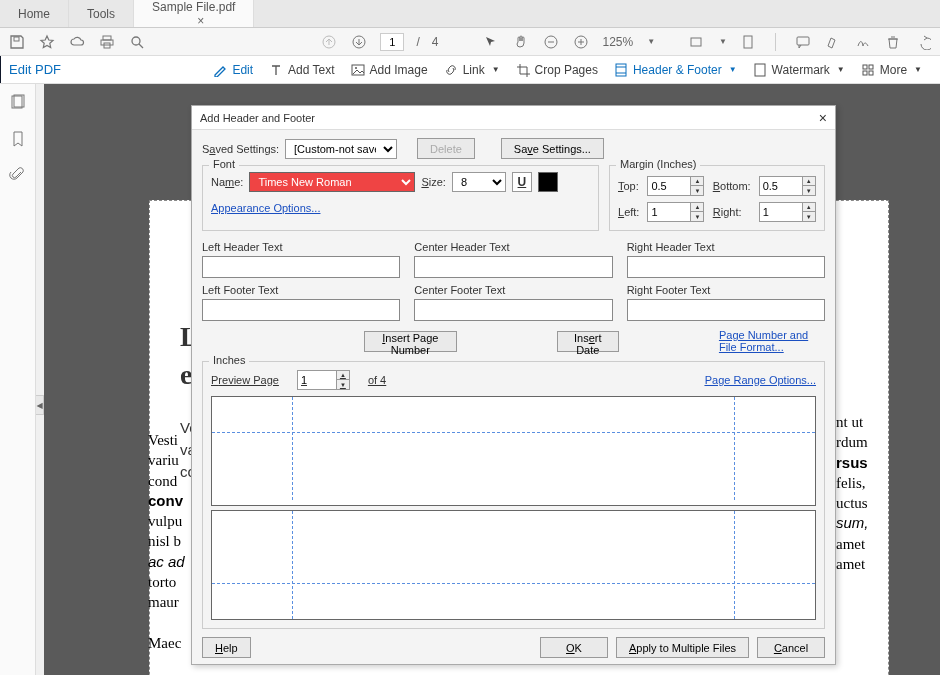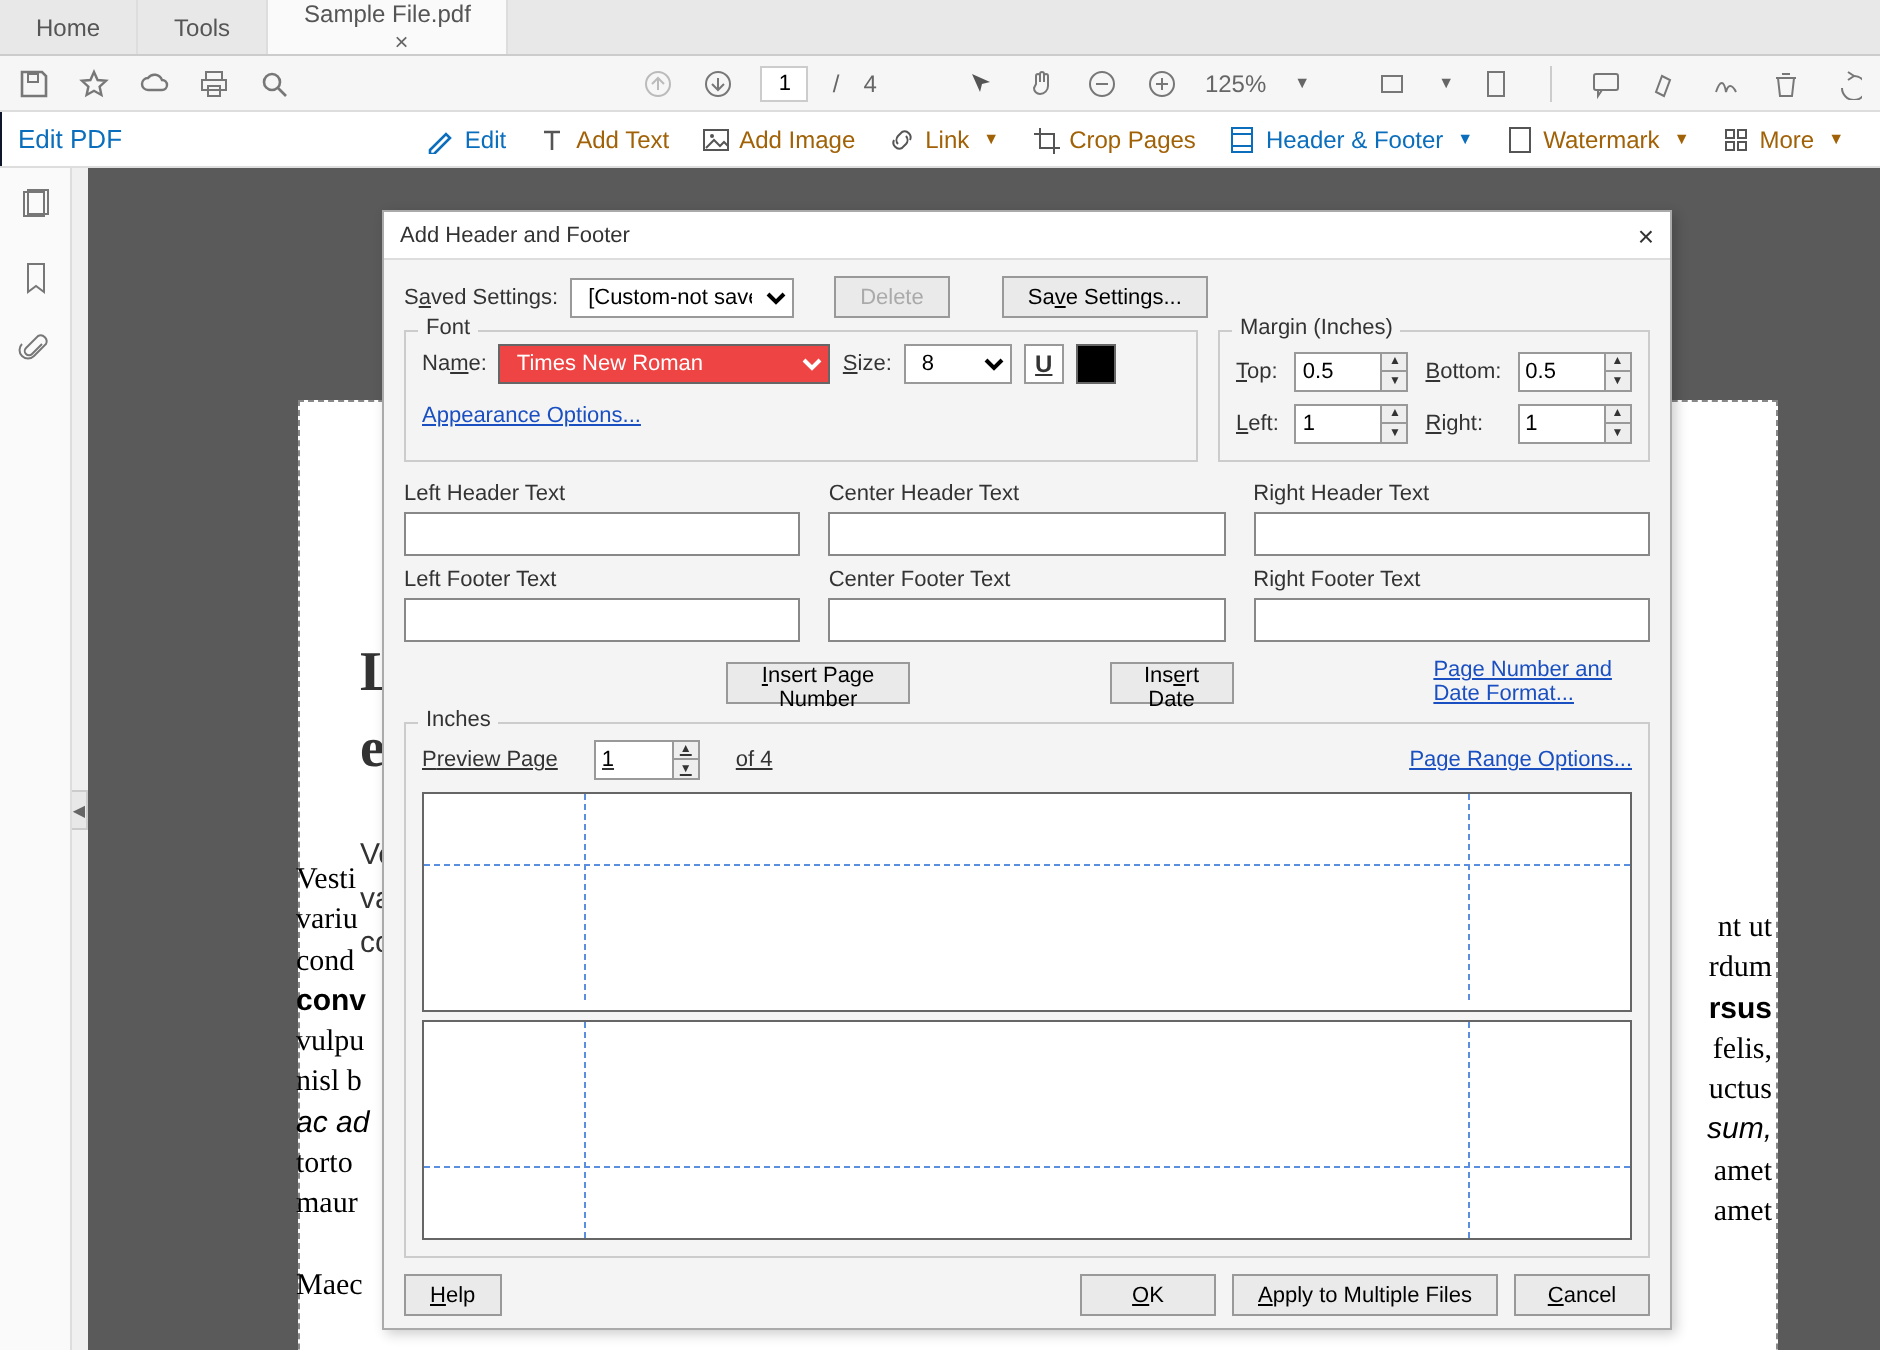--- a/index.html
+++ b/index.html
@@ -14,21 +14,21 @@
 
 .toolbar { height: 28px; background: #f6f6f6; display: flex; align-items: center; padding: 0 8px; border-bottom: 1px solid #ddd; gap: 12px; color: #666; }
 .tb-icon { width: 18px; height: 18px; display: flex; align-items: center; justify-content: center; }
 .toolbar .spacer { flex: 1; }
 .page-input { width: 24px; height: 18px; border: 1px solid #ccc; text-align: center; font-size: 11px; }
 
 
 .editbar { height: 28px; background: #fff; display: flex; align-items: center; border-bottom: 1px solid #ddd; padding: 0 10px; }
 .edit-title { color: #0a6ebd; font-size: 13px; font-weight: 500; border-left: 1px solid #0f172a; padding-left: 8px; margin-left: -10px; height: 100%; display: flex; align-items: center; }
 .editbar .spacer { flex: 1; }
-.edit-btn { display: flex; align-items: center; gap: 5px; padding: 0 8px; color: #a16207; cursor: pointer; }
+.edit-btn { display: flex; align-items: center; gap: 5px; padding: 0 8px; color: #404040; cursor: pointer; }
 .edit-btn.active { color: #0a6ebd; }
 .bicon { width: 14px; height: 14px; display:inline-flex; align-items:center; justify-content:center; }
 .dropdown-arrow { font-size: 8px; margin-left: 2px; }
 
 
 .leftbar { position: absolute; left: 0; top: 84px; width: 36px; bottom: 0; background: #fafafa; border-right: 1px solid #ddd; display: flex; flex-direction: column; align-items: center; padding-top: 10px; gap: 18px; color: #666; }
 .collapse-handle { position: absolute; left: 36px; top: 395px; width: 8px; height: 20px; background: #e8e8e8; border: 1px solid #ccc; border-left: none; display:flex; align-items:center; justify-content:center; font-size:8px; color:#666;}
 
 
 .doc-area { position: absolute; left: 44px; top: 84px; right: 0; bottom: 0; background: #5a5a5a; overflow:hidden;}
@@ -329,21 +329,21 @@
     <h1 class="line2">elit</h1>
     <p><span style="white-space:pre-line">Vesti
 variu
 cond</span></p>
   </div>
 </div>
 
 <div style="position:absolute; left:148px; top:430px; width:44px; font-family:Georgia,serif; font-size:15px; line-height:1.35; color:#000; overflow:hidden">
   Vesti<br>variu<br>cond<br><b>conv</b><br>vulpu<br>nisl b<br><i>ac ad</i><br>torto<br>maur<br><br>Maec
 </div>
-<div style="position:absolute; left:836px; top:454px; width:50px; font-family:Georgia,serif; font-size:15px; line-height:1.35; color:#000; text-align:right">
+<div style="position:absolute; left:836px; top:412px; width:50px; font-family:Georgia,serif; font-size:15px; line-height:1.35; color:#000; text-align:left">
   nt ut<br>rdum<br><b>rsus</b><br>felis,<br>uctus<br><i>sum,</i><br>amet<br>amet
 </div>
 
 <div class="dialog">
   <div class="dlg-titlebar">
     <span class="dlg-title">Add Header and Footer</span>
     <div class="spacer"></div>
     <span class="dlg-close">×</span>
   </div>
   <div class="dlg-body">
@@ -415,21 +415,21 @@
       <div class="hf-cell"><span class="hf-label">Right Header Text</span><input style=""></div>
       <div class="hf-cell"><span class="hf-label">Left Footer Text</span><input style=""></div>
       <div class="hf-cell"><span class="hf-label">Center Footer Text</span><input style=""></div>
       <div class="hf-cell"><span class="hf-label">Right Footer Text</span><input style=""></div>
     </div>
 
     <div class="insert-row">
       <span style="width:92px"></span>
       <button class="btn"><span class="under">I</span>nsert Page Number</button>
       <button class="btn">Ins<span class="under">e</span>rt Date</button>
-      <a class="link link-right">Page Number and Date Format...</a>
+      <a class="link link-right">Page Number and File Format...</a>
     </div>
 
     <div class="fieldset preview-fs">
       <span class="legend">Inches</span>
       <div class="preview-row">
         <span class="label">P<span class="under">r</span>eview Page</span>
         <div class="spin">
             <input style="width: 40px;" value="1">
             <div class="spinbtns">
               <div>▲</div>

